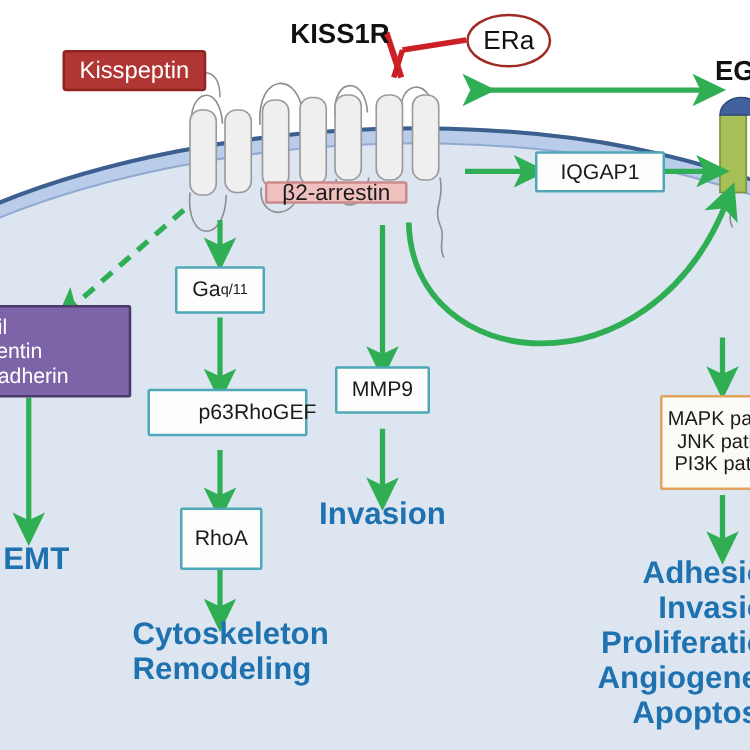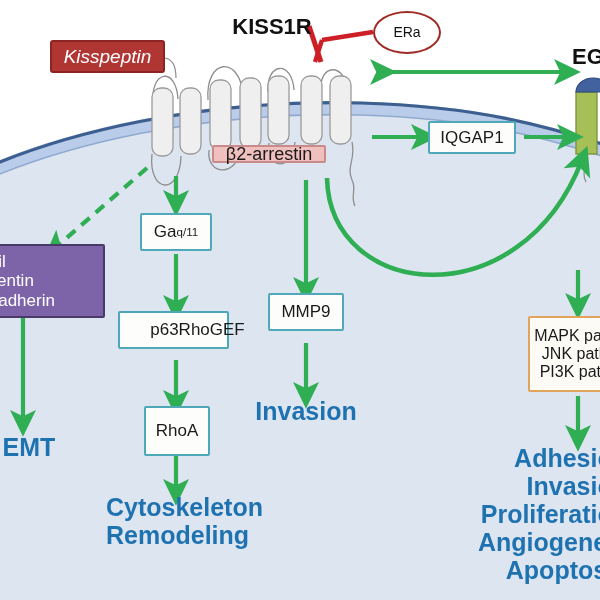--- a/index.html
+++ b/index.html
@@ -37,21 +37,21 @@
   }
   .box-purple{
     background:#7d64a8;border:2px solid #4a3a69;
     color:#ffffff;font-size:17px;border-radius:2px;
     flex-direction:column;align-items:flex-start;padding-left:6px;
   }
   .box-purple div{width:100%;text-align:left;}
 
   .oval-red{
     border:2px solid #9e2b26;background:#ffffff;color:#111;
-    border-radius:50%;font-size:14px;
+    border-radius:50%;font-size:21px;
   }
 
   .lbl-title{
     font-weight:bold;color:#111;font-size:22px;background:transparent;
   }
   .outcome{
     color:#1f72b0;font-weight:bold;font-size:25px;
     flex-direction:column;background:transparent;
   }
   .outcome div{width:100%;}
@@ -150,34 +150,34 @@
       <path d="M578,270 L578,306" marker-end="url(#ah-green)"></path>
 
       <path d="M578,396 L578,438" marker-end="url(#ah-green)"></path>
     </g>
   </svg>
 
   <div class="node lbl-title" style="left:222px;top:16px;width:100px;height:22px;">KISS1R</div>
 
   <div class="node lbl-title" style="left:572px;top:46px;width:60px;height:22px;justify-content:flex-start;">EGFR</div>
 
-  <div class="node box-red" style="left:50px;top:40px;width:115px;height:33px;font-style:italic;">Kisspeptin</div>
+  <div class="node box-red" style="left:50px;top:40px;width:115px;height:33px;">Kisspeptin</div>
 
   <div class="node oval-red" style="left:373px;top:11px;width:68px;height:43px;">ERa</div>
 
   <div class="node box-pink" style="left:212px;top:145px;width:114px;height:18px;">β2-arrestin</div>
 
-  <div class="node box-teal" style="left:428px;top:121px;width:88px;height:33px;">IQGAP1</div>
+  <div class="node box-teal" style="left:428px;top:121px;width:104px;height:33px;">IQGAP1</div>
 
   <div class="node box-teal" style="left:140px;top:213px;width:72px;height:38px;">
     <span>Ga</span>
       <span class="sub">q/11</span>
   </div>
 
-  <div class="node box-teal" style="left:118px;top:311px;width:111px;height:38px;padding-left:48px;">p63RhoGEF</div>
+  <div class="node box-teal" style="left:118px;top:311px;width:128px;height:38px;padding-left:48px;">p63RhoGEF</div>
 
   <div class="node box-teal" style="left:144px;top:406px;width:66px;height:50px;">RhoA</div>
 
   <div class="node box-teal" style="left:268px;top:293px;width:76px;height:38px;">MMP9</div>
 
   <div class="node box-purple" style="left:-40px;top:244px;width:145px;height:74px;">
     <div>Snail</div>
     <div>Vimentin</div>
     <div>N-Cadherin</div>
   </div>

